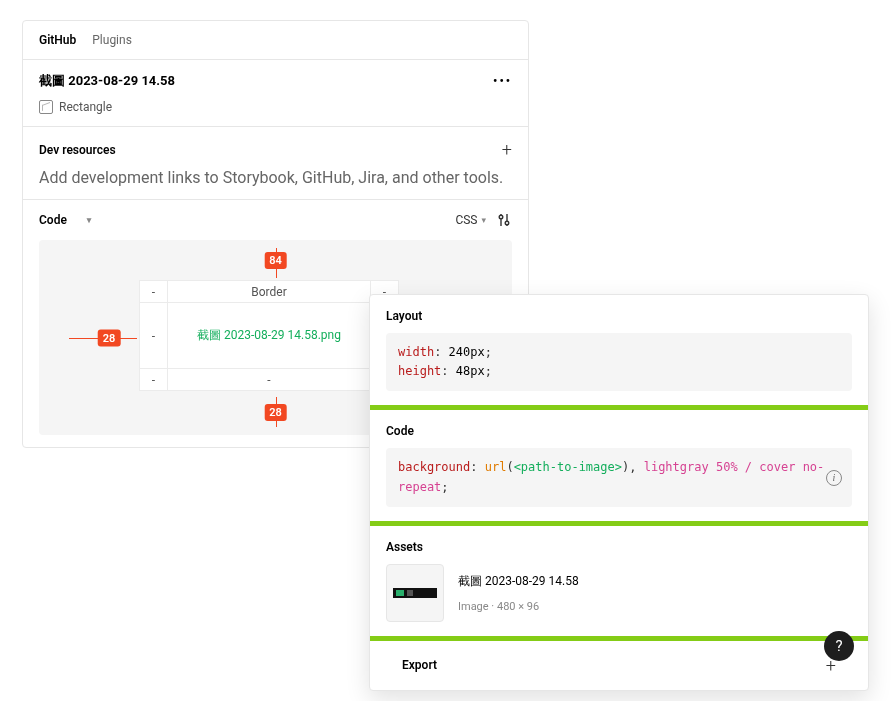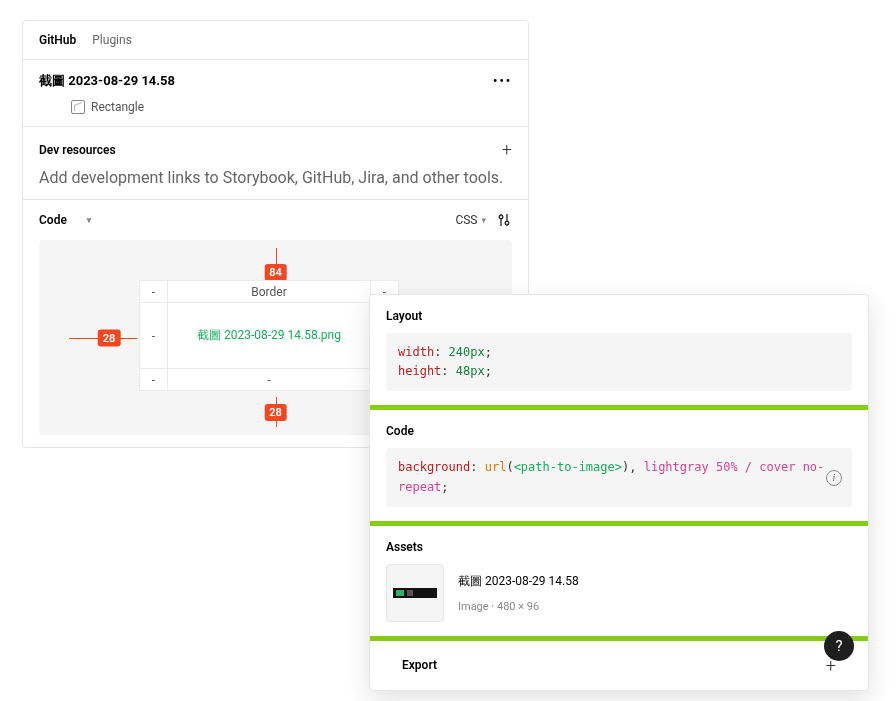--- a/index.html
+++ b/index.html
@@ -55,21 +55,20 @@
       font-weight: 700;
       cursor: pointer;
     }
     .layer-type {
       display: flex;
       align-items: center;
       gap: 6px;
       margin-top: 10px;
       color: #555;
       font-size: 12px;
-      margin-left: 32px;
     }
     .rect-icon {
       width: 14px;
       height: 14px;
       border: 1px solid #888;
       border-radius: 2px;
       position: relative;
     }
     .rect-icon::after {
       content: "";
@@ -140,21 +139,21 @@
     .badge {
       position: absolute;
       background: #f24822;
       color: #fff;
       font-size: 11px;
       font-weight: 600;
       padding: 2px 5px;
       border-radius: 3px;
       transform: translateX(-50%);
     }
-    .badge-top { top: 24px; left: 50%; }
+    .badge-top { top: 12px; left: 50%; }
     .badge-bottom { bottom: 14px; left: 50%; }
     .badge-left { left: 70px; top: 50%; transform: translate(-50%, -50%); }
     .vline {
       position: absolute;
       left: 50%;
       width: 1px;
       background: #f24822;
     }
     .vline-top { top: 8px; height: 30px; }
     .vline-bottom { bottom: 8px; height: 30px; }
@@ -214,21 +213,21 @@
       background: #f5f5f5;
       border-radius: 4px;
       padding: 10px 12px;
       font-family: ui-monospace, SFMono-Regular, Menlo, monospace;
       font-size: 12px;
       line-height: 1.6;
       color: #333;
       position: relative;
     }
     .tok-prop { color: #b91c1c; }
-    .tok-val { color: #15803d; }
+    .tok-val { color: #000000; }
     .tok-func { color: #e07b00; }
     .tok-arg { color: #14ae5c; }
     .tok-kw { color: #d64292; }
     .info-icon {
       position: absolute;
       right: 10px;
       top: 50%;
       transform: translateY(-50%);
       width: 16px; height: 16px;
       border: 1px solid #888;

